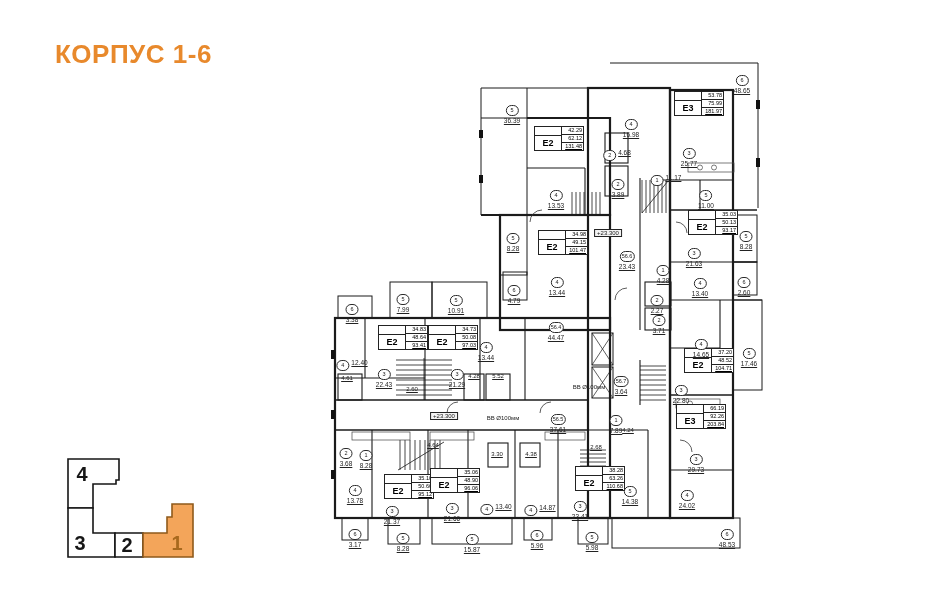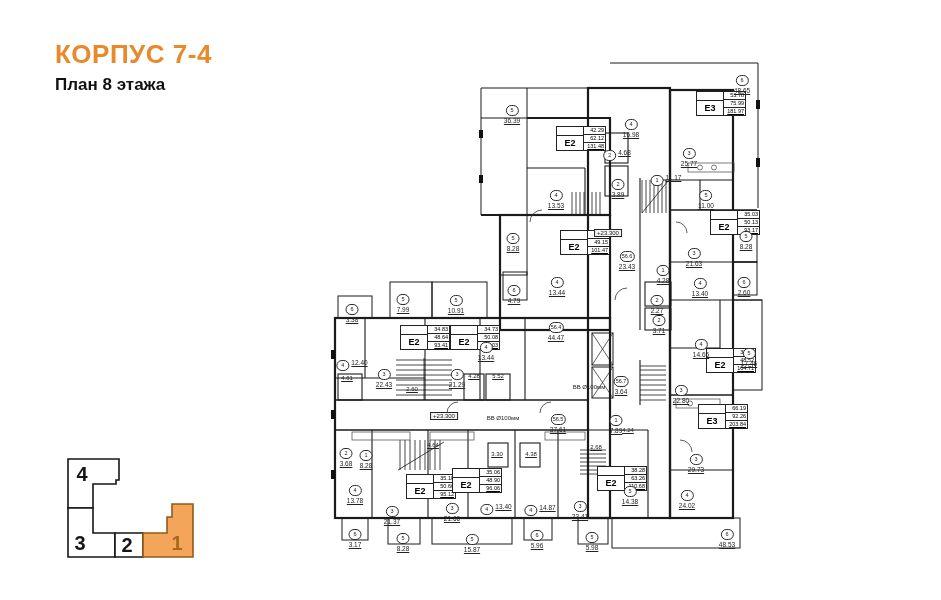--- a/index.html
+++ b/index.html
@@ -17,35 +17,34 @@
   .lbl{position:absolute;transform:translate(-50%,0);text-align:center;color:#222;white-space:nowrap;}
   .lbl .circ{display:inline-flex;align-items:center;justify-content:center;min-width:9px;height:9px;
     padding:0 1px;border:1px solid #2a2a2a;border-radius:7px;font-size:5.5px;line-height:1;background:#fff;}
   .lbl .val{display:block;font-size:6.5px;text-decoration:underline;margin-top:1px;}
   .lbl.inline .val{display:inline-block;margin:0 0 0 2px;vertical-align:middle;}
   .lbl.plain .val{font-size:6px;}
   .lbl.boxed{border:1px solid #222;background:#f3f3f3;font-size:6px;padding:0 2px;transform:translate(-50%,0);}
   .lbl.note{font-size:6px;text-decoration:none;}
   .lbl.note .val{text-decoration:none;font-size:6px;}
   
-  .unit{position:absolute;display:grid;grid-template-columns:27px 21px;border:1px solid #222;background:#fff;margin-left:22px;}
+  .unit{position:absolute;display:grid;grid-template-columns:27px 21px;border:1px solid #222;background:#fff;}
   .unit .uname{grid-row:2 / span 2;display:flex;align-items:center;justify-content:center;
     font-weight:bold;font-size:9px;border-top:1px solid #222;border-right:1px solid #222;}
   .unit .ufill{grid-row:1;border-right:1px solid #222;}
   .unit .urow{font-size:5.5px;text-align:right;padding:0 1px;border-bottom:1px solid #222;line-height:7px;}
   .unit .urow:last-child{border-bottom:none;text-decoration:underline;}
   svg{position:absolute;left:0;top:0;}
 </style>
 </head>
 <body>
 <div id="stage">
 
   <div id="hdr">
-    <div class="hdr-corpus" style="color: rgb(232, 137, 44);">КОРПУС 7-4</div>
-    <div class="hdr-floor">План 8 этажа</div>
+    <div class="hdr-corpus" style="color: rgb(232, 137, 44);">КОРПУС 1-6</div>
   </div>
 
   <svg width="941" height="600" viewBox="0 0 941 600">
     <g fill="#ffffff" stroke="#161616" stroke-width="1.6" stroke-linejoin="miter">
       <polygon points="68,459 119,459 119,480 116,480 116,484 93,484 93,508 68,508"></polygon>
       <polygon points="68,508 93,508 93,533 115,533 115,557 68,557"></polygon>
       <polygon points="115,533 143,533 143,557 115,557"></polygon>
       <polygon fill="#f3a55a" stroke="#8f5a1b" points="143,533 167,533 167,517 172,517 172,504 193,504 193,557 143,557"></polygon>
     </g>
   </svg>

